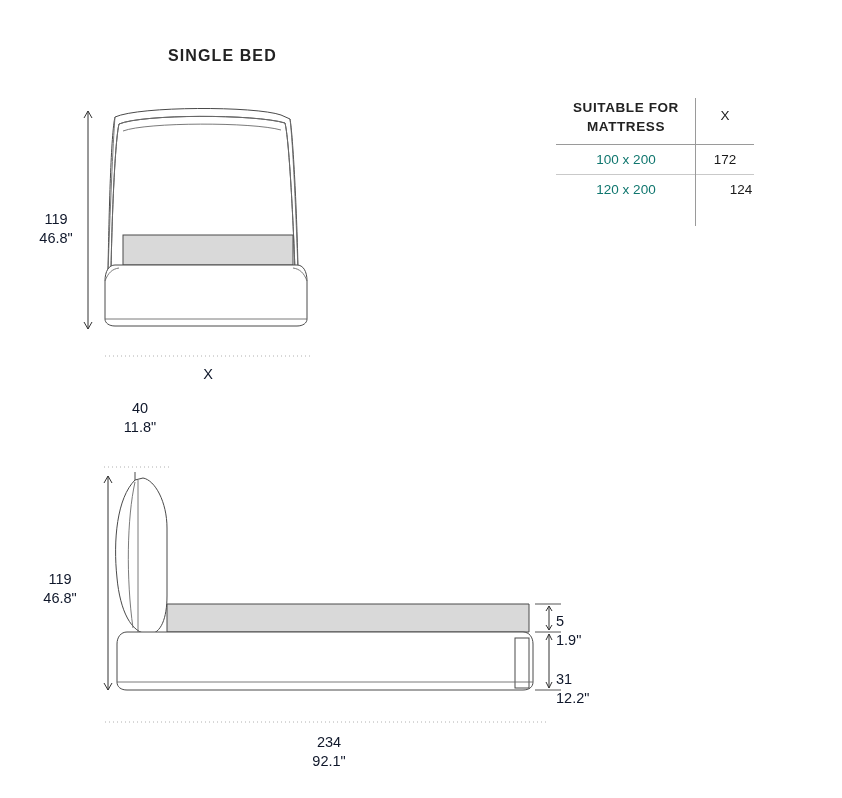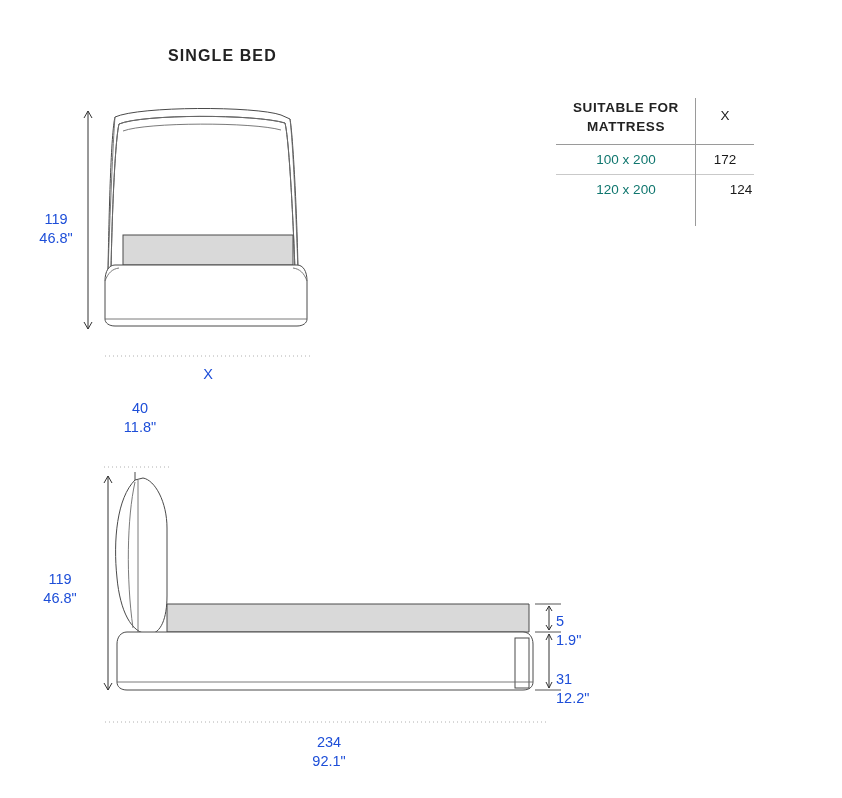--- a/index.html
+++ b/index.html
@@ -23,21 +23,21 @@
     font-size: 16px;
     letter-spacing: 1.1px;
     font-weight: 600;
     color: #222;
   }
 
   
   .dim {
     font-size: 14.5px;
     line-height: 19px;
-    color: #1d4ed8;
+    color: #0f172a;
     text-align: center;
     white-space: nowrap;
   }
   .dim .l1 { display:block; }
   .dim .l2 { display:block; }
 
   
   #spec-table {
     left: 556px; top: 98px;
     width: 198px;

